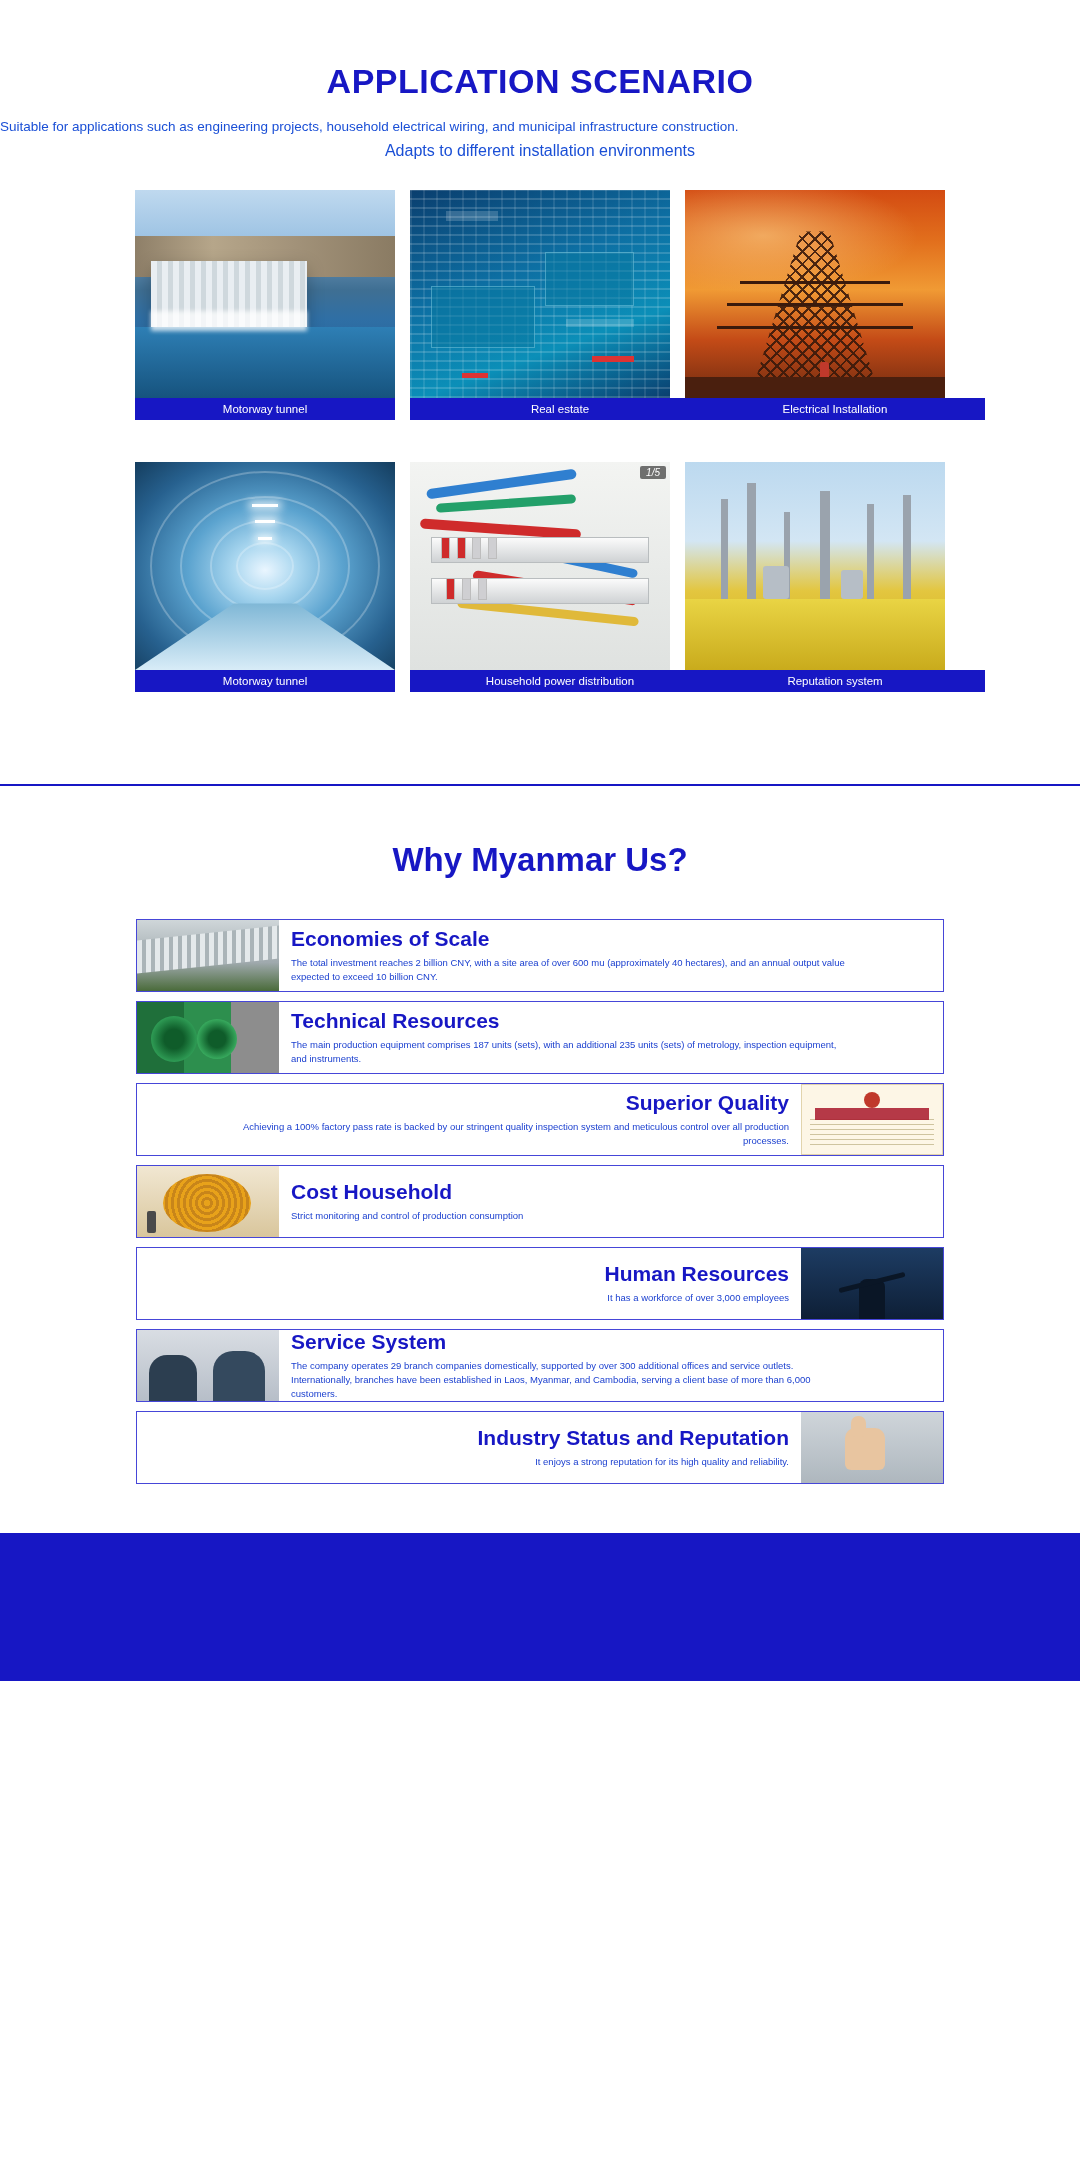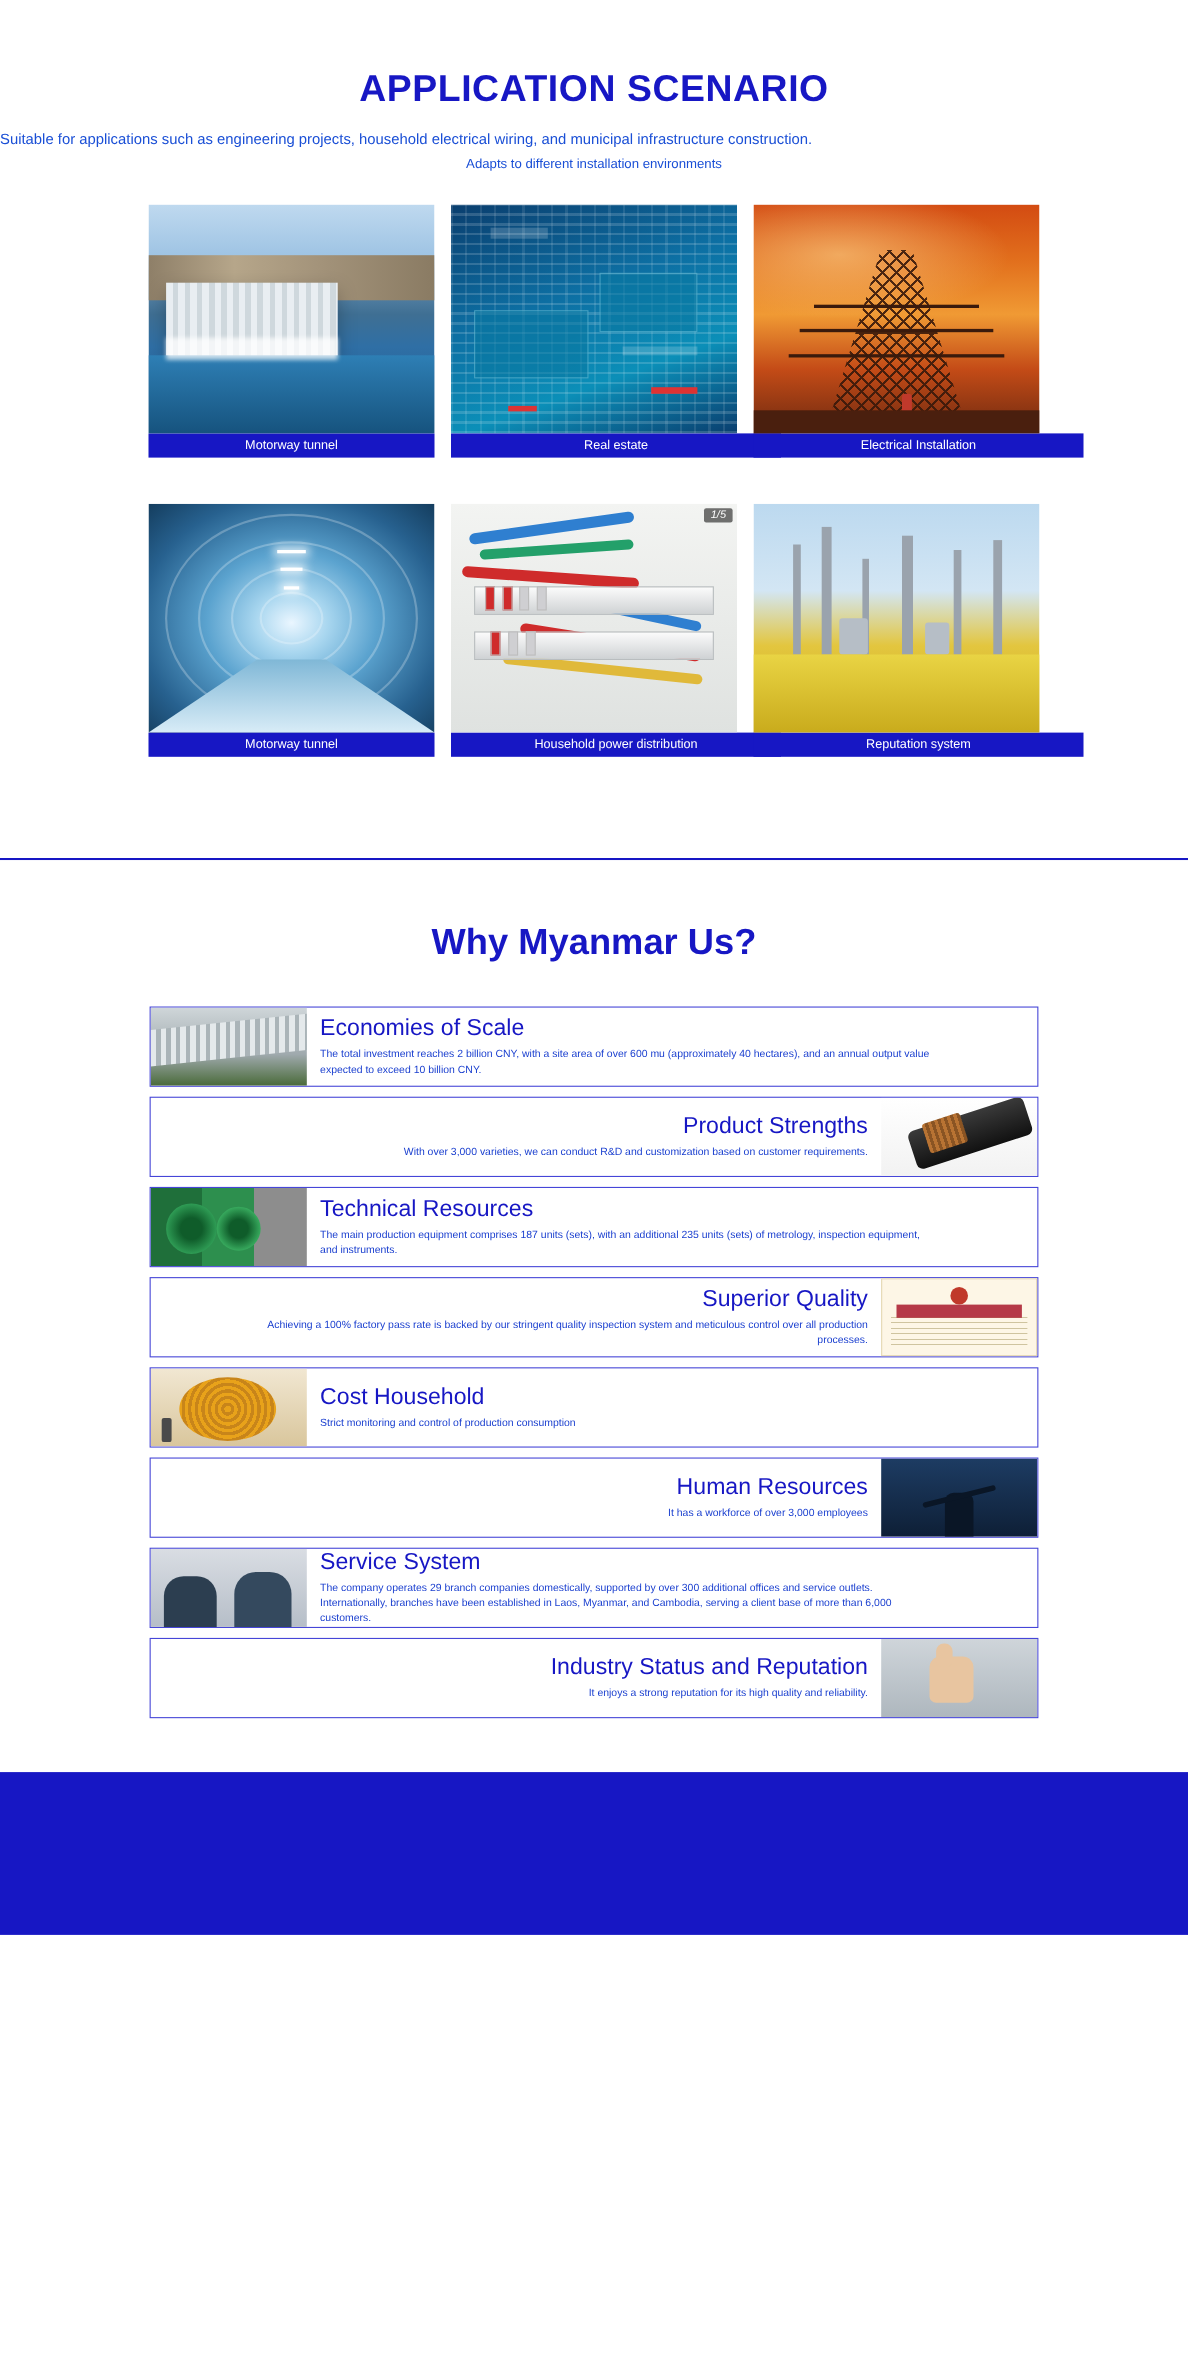--- a/index.html
+++ b/index.html
@@ -32,21 +32,21 @@
     margin: 0 0 18px 0;
   }
   .scenario-sub1 {
     text-align: left;
     font-size: 13.5px;
     color: #1a4fd6;
     margin: 0 0 8px 0;
   }
   .scenario-sub2 {
     text-align: center;
-    font-size: 12px;
+    font-size: 16px;
     color: #1a4fd6;
     margin: 0 0 30px 0;
   }
 
   .card-grid {
     width: 810px;
     margin: 0 auto;
     display: flex;
     flex-wrap: wrap;
     gap: 0 15px;
@@ -207,21 +207,21 @@
     flex: 1;
     padding: 7px 12px;
     display: flex;
     flex-direction: column;
     justify-content: center;
   }
   .why-text.left { align-items: flex-start; text-align: left; }
   .why-text.right { align-items: flex-end; text-align: right; }
   .why-h {
     font-size: 21px;
-    font-weight: normal;
+    font-weight: bold;
     color: #1717c4;
     line-height: 1.15;
     margin-bottom: 5px;
   }
   .why-p {
     font-size: 9.5px;
     color: #1a3fcf;
     line-height: 1.45;
     max-width: 560px;
   }
@@ -381,29 +381,20 @@
     <div class="why-row">
       <div class="why-thumb">
           <div class="th-pipes"></div>
         </div>
       <div class="why-text left">
         <div class="why-h">Economies of Scale</div>
         <div class="why-p">The total investment reaches 2 billion CNY, with a site area of over 600 mu (approximately 40 hectares), and an annual output value expected to exceed 10 billion CNY.</div>
       </div>
     </div>
 
-    <div class="why-row">
-      <div class="why-text right">
-        <div class="why-h">Product Strengths</div>
-        <div class="why-p">With over 3,000 varieties, we can conduct R&amp;D and customization based on customer requirements.</div>
-      </div>
-      <div class="why-thumb">
-          <div class="th-cable"></div>
-        </div>
-    </div>
 
     <div class="why-row">
       <div class="why-thumb">
           <div class="th-spool"></div>
         </div>
       <div class="why-text left">
         <div class="why-h">Technical Resources</div>
         <div class="why-p">The main production equipment comprises 187 units (sets), with an additional 235 units (sets) of metrology, inspection equipment, and instruments.</div>
       </div>
     </div>

